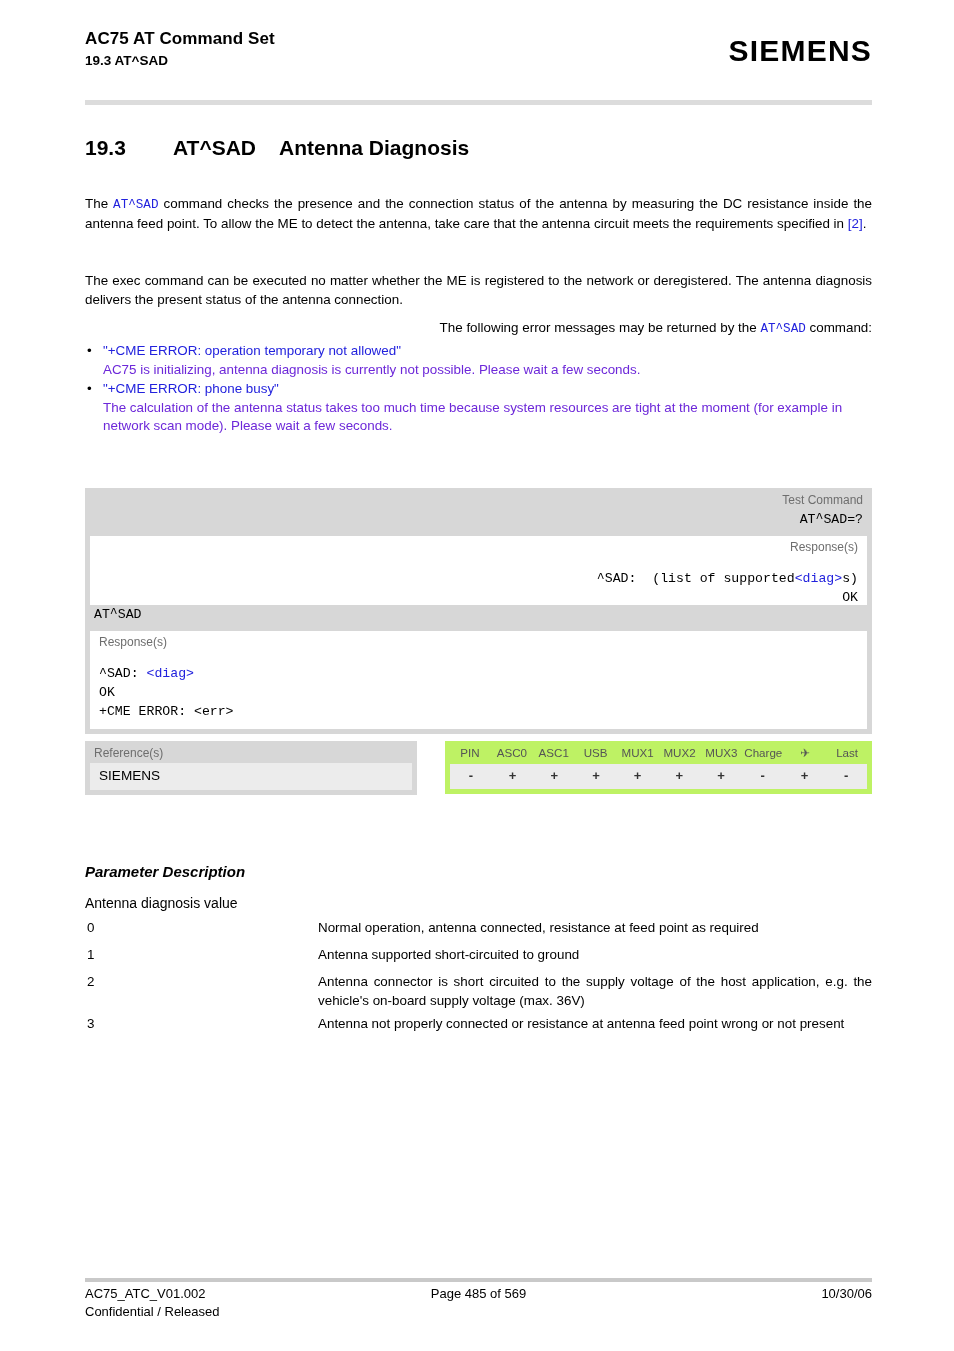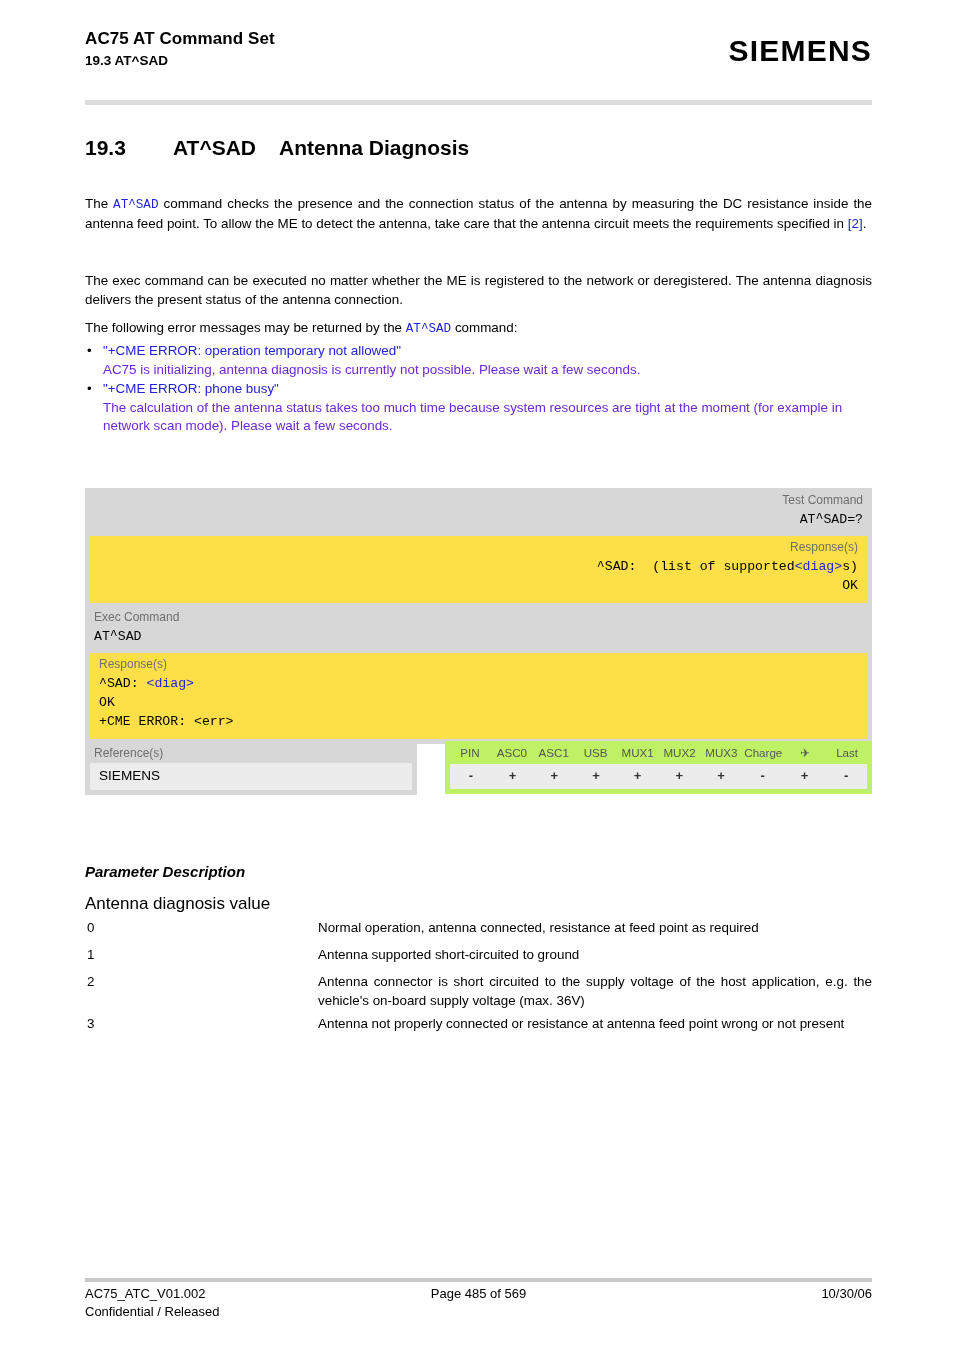--- a/index.html
+++ b/index.html
@@ -78,21 +78,21 @@
   
   .para {
     position: absolute;
     font-size: 13.4px;
     line-height: 18.6px;
     text-align: justify;
     width: 787px;
     left: 85px;
     color: #000;
   }
-  .para.nojust { text-align: left; }
+  .para.nojust { text-align: right; }
   .blue { color: #2222dd; }
   .mono-blue {
     font-family: "Liberation Mono", monospace;
     font-size: 12.6px;
     color: #2222dd;
   }
   .link { color: #2222dd; }
 
   
   .bullets {
@@ -138,25 +138,25 @@
     line-height: 15px;
   }
   .syn-code {
     font-family: "Liberation Mono", monospace;
     font-size: 13.2px;
     line-height: 19px;
     padding: 0px 9px 7px 9px;
     white-space: pre;
   }
   .syn-resp {
-    background: #fde047;
+    background: #ffffff;
     margin: 0 5px 5px 5px;
   }
   .syn-resp .syn-label { padding-top: 4px; }
-  .syn-resp .syn-code { padding-bottom: 8px; }
+  .syn-resp .syn-code { padding-bottom: 8px; margin-top: 12px; }
   .caret { position: relative; top: -1px; }
 
   
   .refbox {
     position: absolute;
     left: 85px;
     top: 741px;
     width: 332px;
     background: #d7d7d7;
     box-sizing: border-box;
@@ -222,21 +222,21 @@
   .param-band sup {
     font-family: "Liberation Sans", sans-serif;
     font-size: 9.6px;
     vertical-align: super;
     line-height: 0;
   }
   .param-sub {
     position: absolute;
     left: 85px;
     top: 894px;
-    font-size: 17px;
+    font-size: 14px;
     line-height: 19px;
   }
   .prow {
     position: absolute;
     left: 85px;
     width: 787px;
     font-size: 13.4px;
     line-height: 18.6px;
   }
   .prow .pkey {
@@ -312,21 +312,20 @@
   <div class="synbox" style="top:488px;text-align:right;">
     <div class="syn-label">Test Command</div>
     <div class="syn-code"><span>AT</span><span class="caret">^</span><span>SAD=?</span></div>
     <div class="syn-resp">
       <div class="syn-label">Response(s)</div>
       <div class="syn-code"><span>^SAD:  (list of supported</span><span class="blue">&lt;diag&gt;</span><span>s)</span><br><span>OK</span></div>
     </div>
   </div>
 
   <div class="synbox" style="top:605px;">
-    <div class="syn-label">Exec Command</div>
     <div class="syn-code"><span>AT</span><span class="caret">^</span><span>SAD</span></div>
     <div class="syn-resp">
       <div class="syn-label">Response(s)</div>
       <div class="syn-code"><span>^SAD: </span><span class="blue">&lt;diag&gt;</span><br><span>OK</span><br><span>+CME ERROR: &lt;err&gt;</span></div>
     </div>
   </div>
 
   <div class="refbox">
     <div class="syn-label">Reference(s)</div>
     <div class="syn-val">SIEMENS</div>

